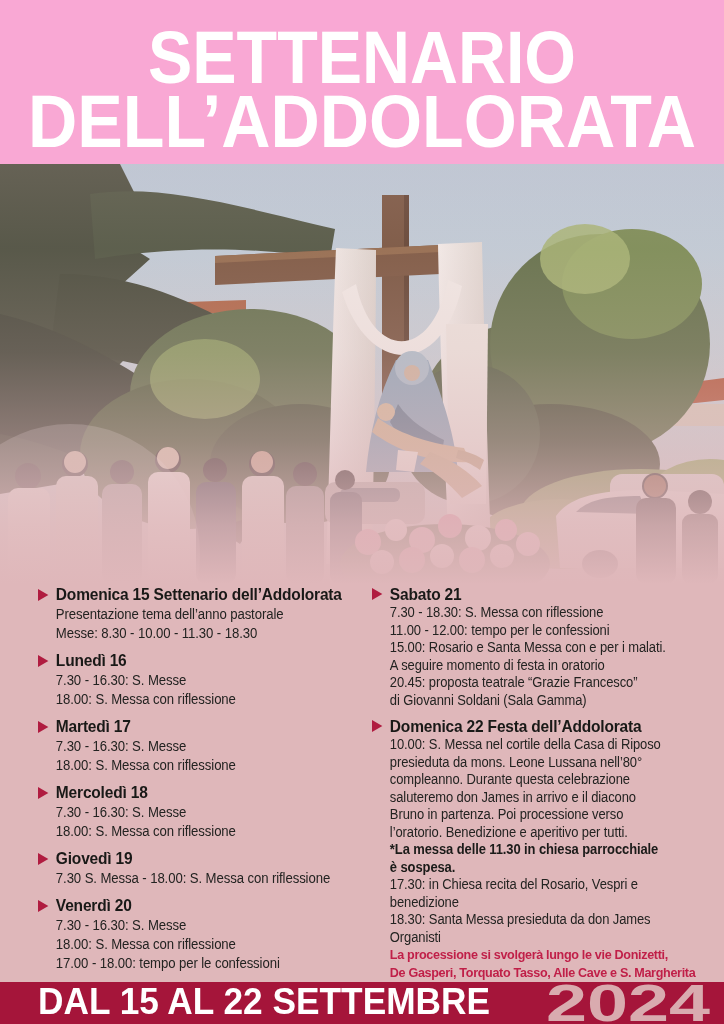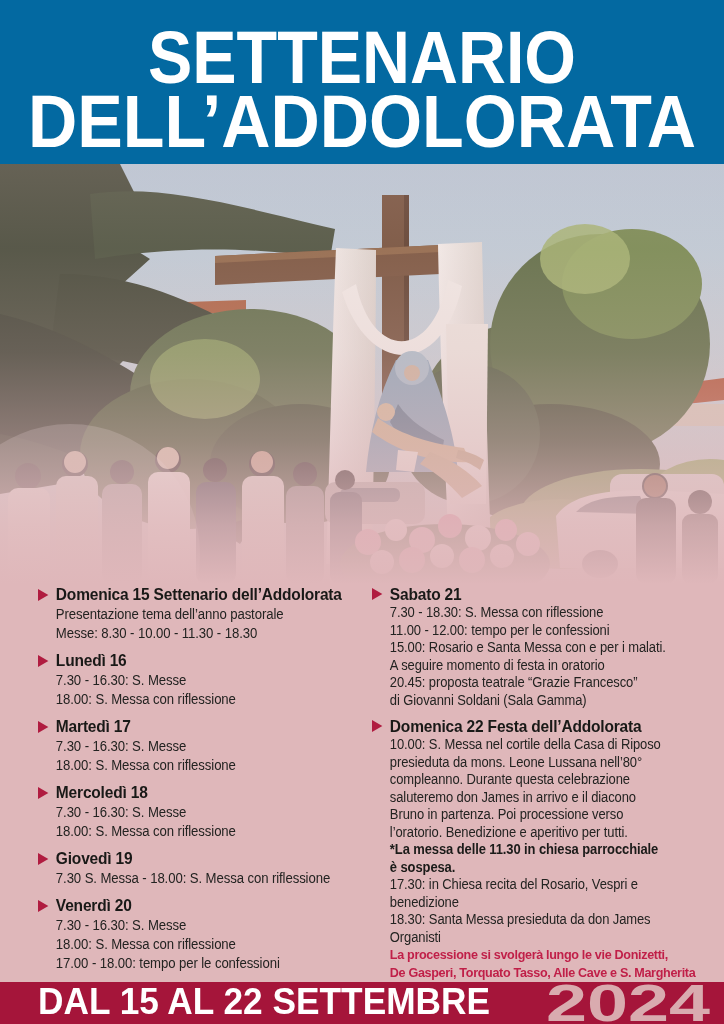--- a/index.html
+++ b/index.html
@@ -1,21 +1,21 @@
 <!DOCTYPE html>
 <html><head>
 <meta charset="utf-8">
 <style>
   html,body{margin:0;padding:0;}
   body{
     width:724px;height:1024px;position:relative;overflow:hidden;
     background:#DFB7BA;
     font-family:"Liberation Sans",sans-serif;
   }
-  .header{position:absolute;top:0;left:0;width:724px;height:164px;background:#0369a1;}
+  .header{position:absolute;top:0;left:0;width:724px;height:164px;background:#f9a8d4;}
   .header svg{display:block;}
 
   .photo{position:absolute;top:164px;left:0;width:724px;height:420px;}
   .photo svg{display:block;}
   .photo-overlay{
     position:absolute;left:0;top:0;width:724px;height:420px;
     background:linear-gradient(180deg,
       rgba(223,183,186,0.28) 0%,
       rgba(223,183,186,0.20) 20%,
       rgba(223,183,186,0.32) 45%,

